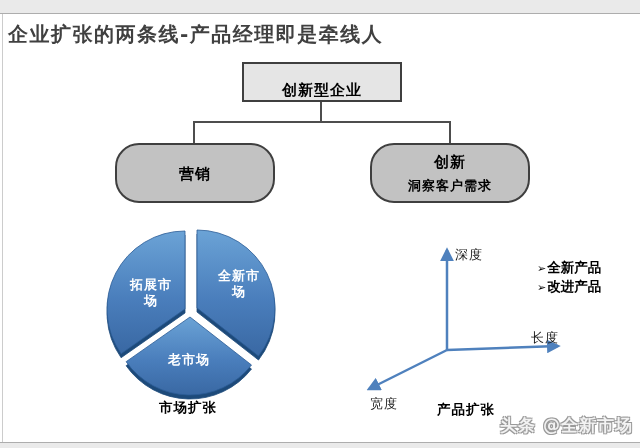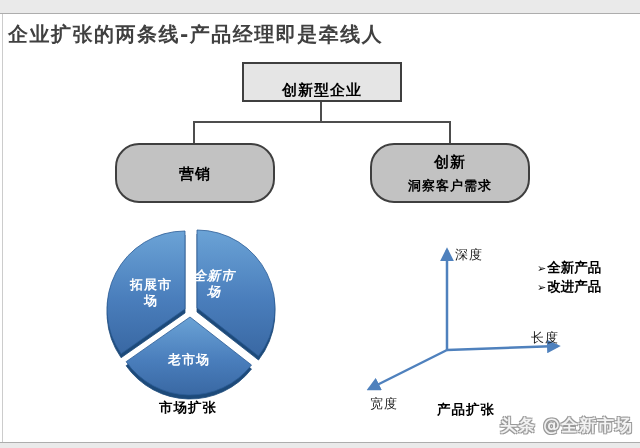--- a/index.html
+++ b/index.html
@@ -37,21 +37,21 @@
   .conn-h{left:193px;top:121px;width:258px;height:2px;}
   .conn-v-left{left:193px;top:121px;width:2px;height:22px;}
   .conn-v-right{left:449px;top:121px;width:2px;height:22px;}
   
   .pie-svg{left:95px;top:225px;}
   .pie-slice{stroke:#2b5c95;stroke-width:0.8;filter:drop-shadow(0 4px 0 #1d4a7a);}
   .pie-label{
     color:#ffffff;font-size:13px;font-weight:600;text-align:center;line-height:16px;letter-spacing:1px;
   }
   .pl-expand{left:126px;top:277px;width:50px;}
-  .pl-new{left:189px;top:268px;width:50px;font-style:italic;}
+  .pl-new{left:214px;top:268px;width:50px;}
   .pl-old{left:156px;top:352px;width:66px;}
   .caption{font-size:13.5px;font-weight:800;color:#000;text-align:center;letter-spacing:1px;}
   .cap-market{left:128px;top:399px;width:120px;}
   .cap-product{left:406px;top:401px;width:120px;}
   
   .axes-svg{left:350px;top:238px;}
   .axis-label{font-size:13px;color:#1a1a1a;font-weight:400;letter-spacing:1px;white-space:nowrap;}
   .lbl-depth{left:455px;top:246px;}
   .lbl-length{left:531px;top:329px;}
   .lbl-width{left:370px;top:395px;}

